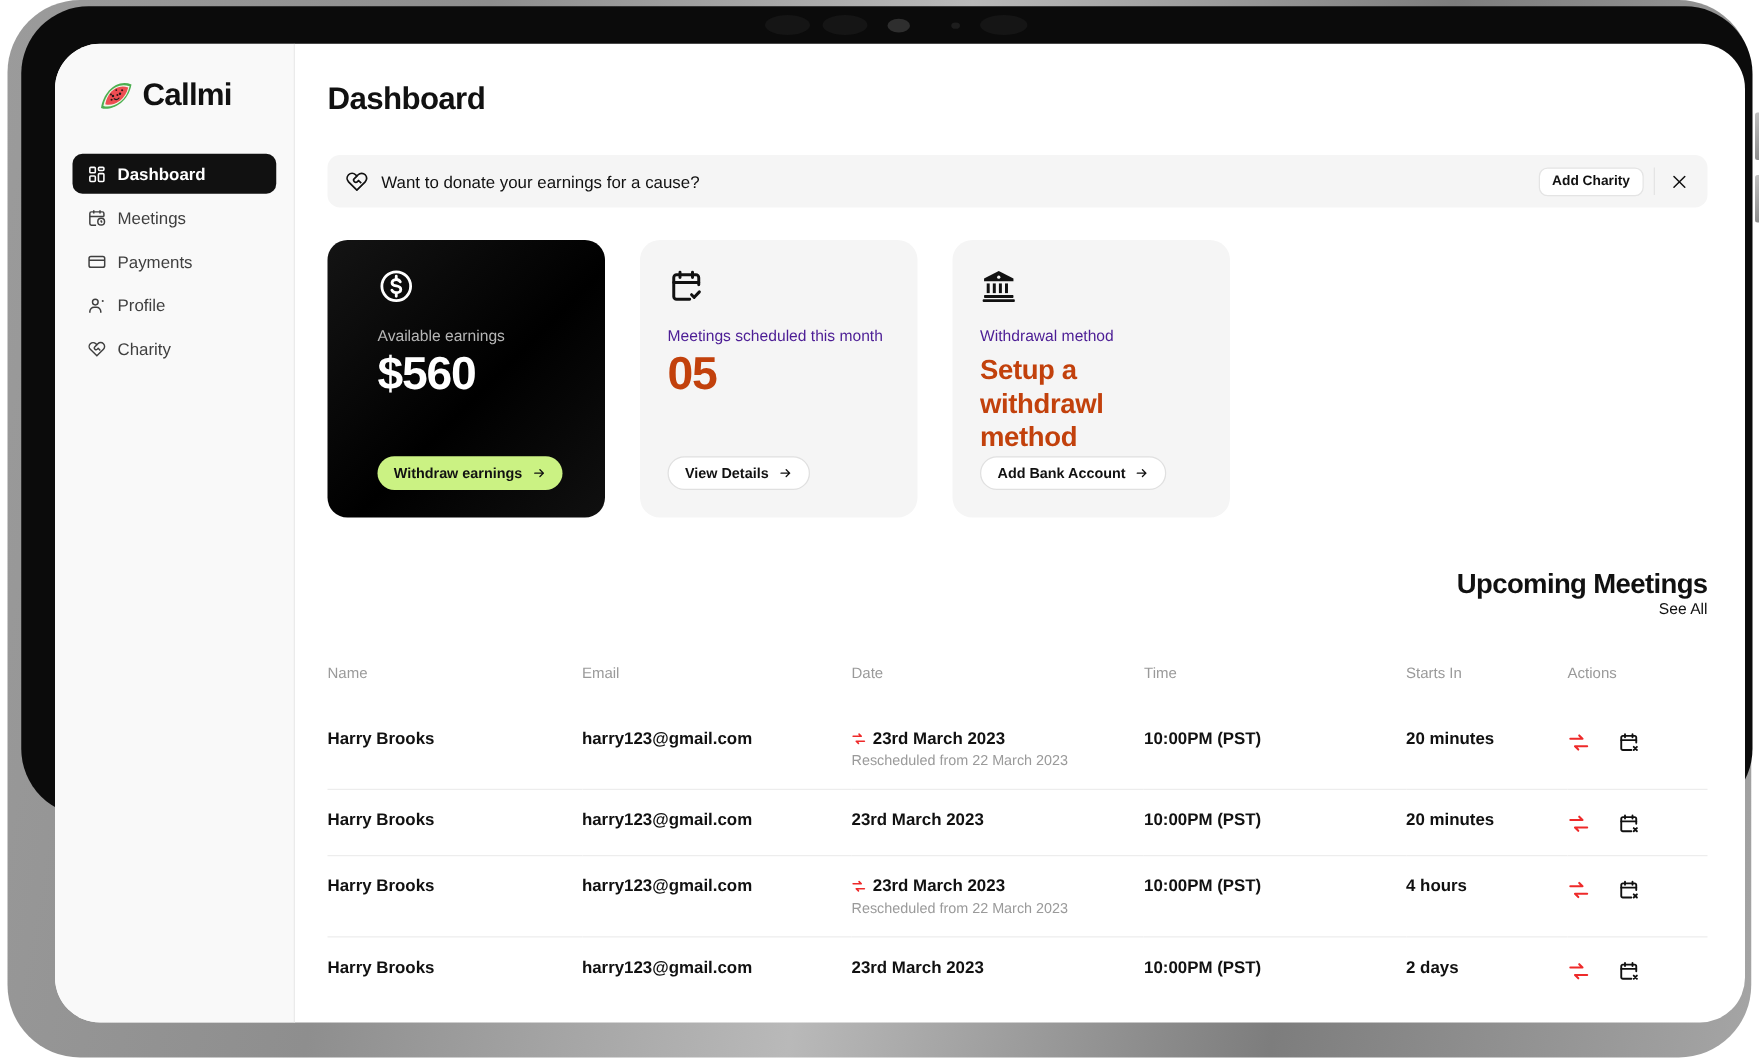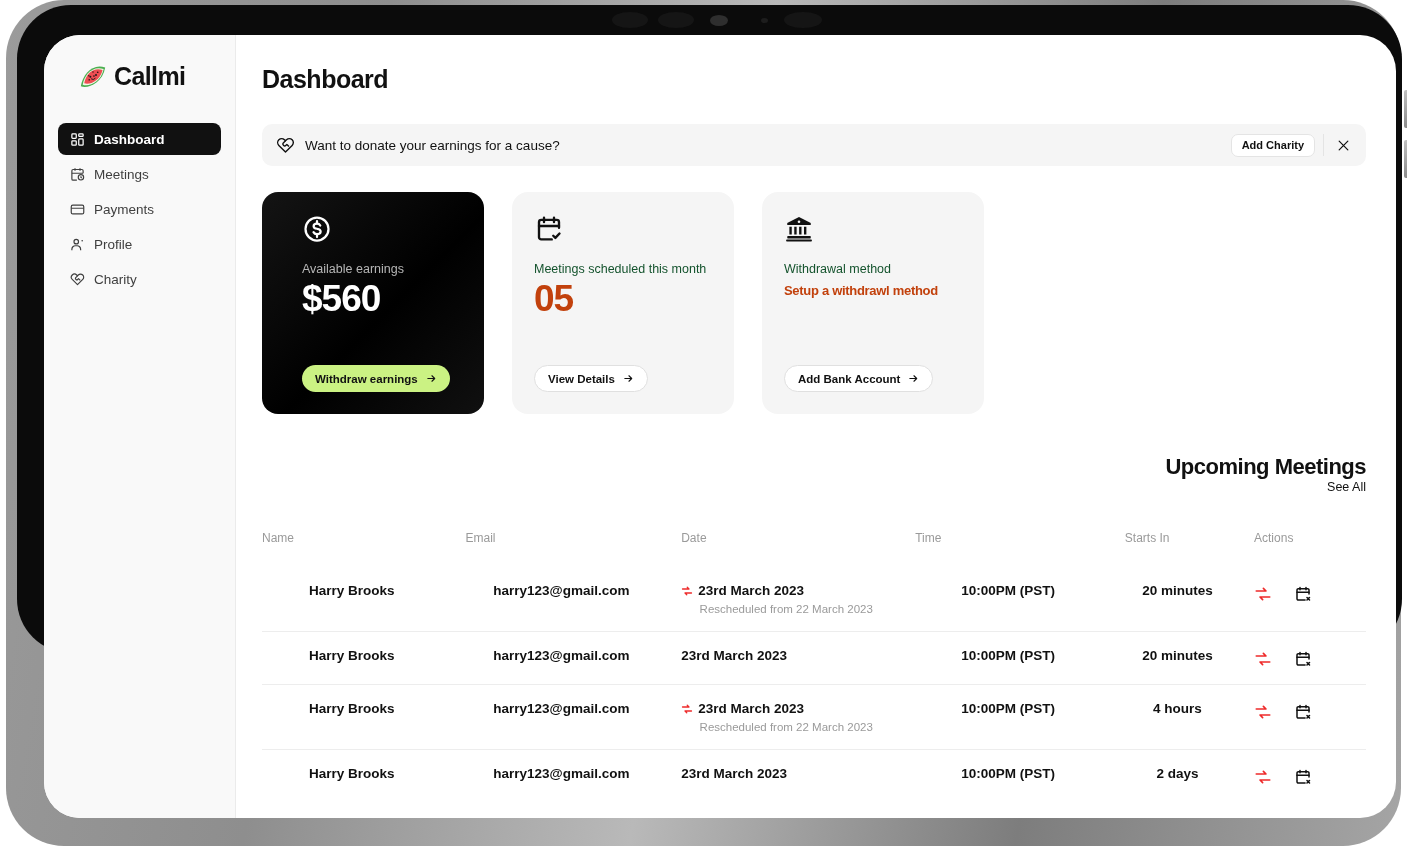--- a/index.html
+++ b/index.html
@@ -115,25 +115,25 @@
   .stat-card {
     width: 222px; height: 222px;
     border-radius: 16px;
     padding: 22px;
     display: flex; flex-direction: column;
   }
   #card-earnings { background: linear-gradient(135deg,#141414 0%, #000000 55%, #101010 100%); padding-left: 40px; }
   #card-meetings, #card-withdrawal { background: #f5f5f5; }
   .card-icon { width: 30px; height: 30px; margin-bottom: 18px; }
   .card-icon svg { width: 30px; height: 30px; display: block; }
-  .card-label { font-size: 12.5px; color: #14532d; }
+  .card-label { font-size: 12.5px; color: #4c1d95; }
   #card-earnings .card-label { color: #b6b6b6; }
   .card-value { font-size: 37px; font-weight: 700; letter-spacing: -1px; line-height: 1.05; margin-top: 4px; color: #c2410c; }
   #earnings-value { color: #ffffff; }
-  #withdrawal-value { font-size: 13px; font-weight: 700; line-height: 1.22; letter-spacing: -0.3px; margin-top: 7px; }
+  #withdrawal-value { font-size: 22px; font-weight: 700; line-height: 1.22; letter-spacing: -0.3px; margin-top: 7px; }
   .card-spacer { flex: 1; }
   .card-btn {
     align-self: flex-start;
     height: 27px; padding: 0 13px;
     border-radius: 14px;
     display: inline-flex; align-items: center; gap: 8px;
     font-family: inherit; font-size: 11.5px; font-weight: 700; color: #111;
     background: #ffffff; border: 1px solid #e0e0e0;
     cursor: pointer;
   }
@@ -156,21 +156,21 @@
     border-bottom: 1px solid #ededed;
     vertical-align: top;
   }
   #meetings-table td.no-border { border-bottom: none; }
   .col-name  { width: 200px; }
   .col-email { width: 212px; }
   .col-date  { width: 230px; }
   .col-time  { width: 206px; }
   .col-starts{ width: 127px; }
   .col-actions { width: 110px; }
-  .cell-gap { padding-right: 24px !important; text-align: center; }
+  .cell-gap { padding-right: 24px !important; }
   .date-main { display: flex; align-items: center; gap: 5px; }
   .resched-mark { width: 12px; height: 12px; flex: 0 0 12px; }
   .resched-mark svg { width: 12px; height: 12px; display: block; }
   .resched-note { font-size: 11.5px; font-weight: 400; color: #9a9a9a; margin-top: 5px; }
   .actions-cell { display: flex; align-items: center; gap: 22px; padding-top: 2px; }
   .action-btn { background: none; border: none; padding: 0; cursor: pointer; display: flex; }
   .action-btn svg { width: 18px; height: 18px; display: block; }
 </style>
 </head>
 <body>

